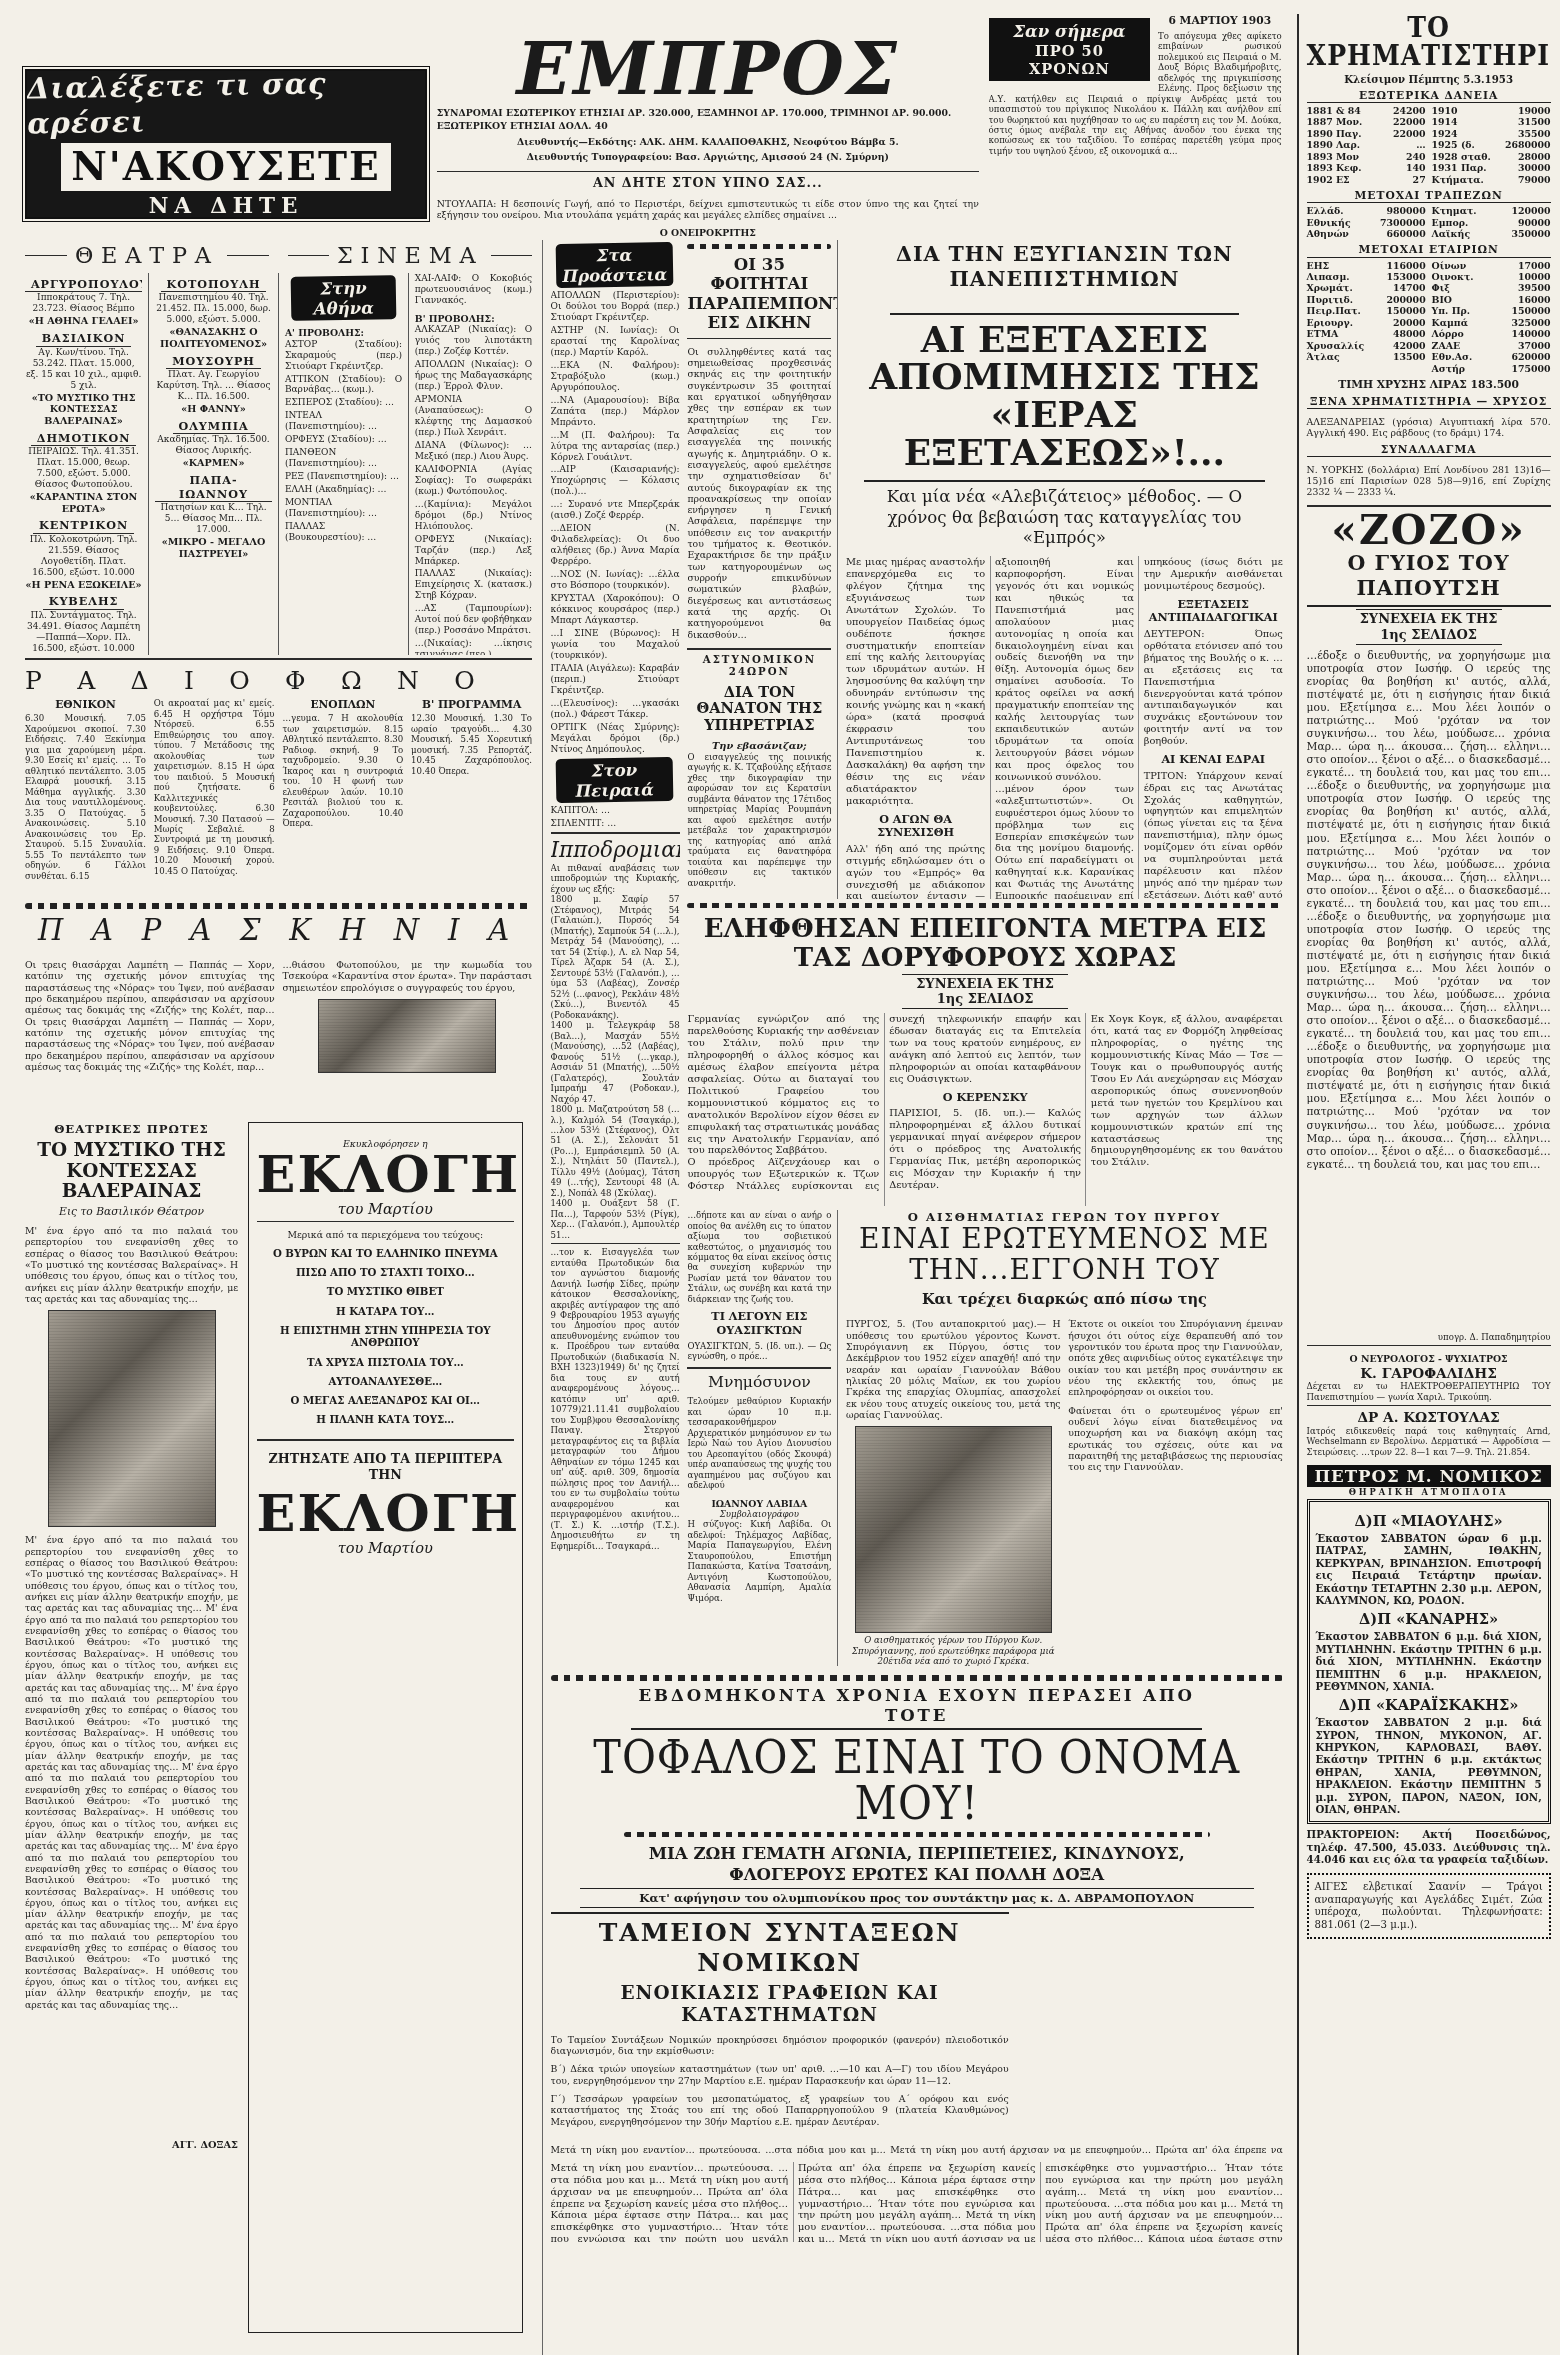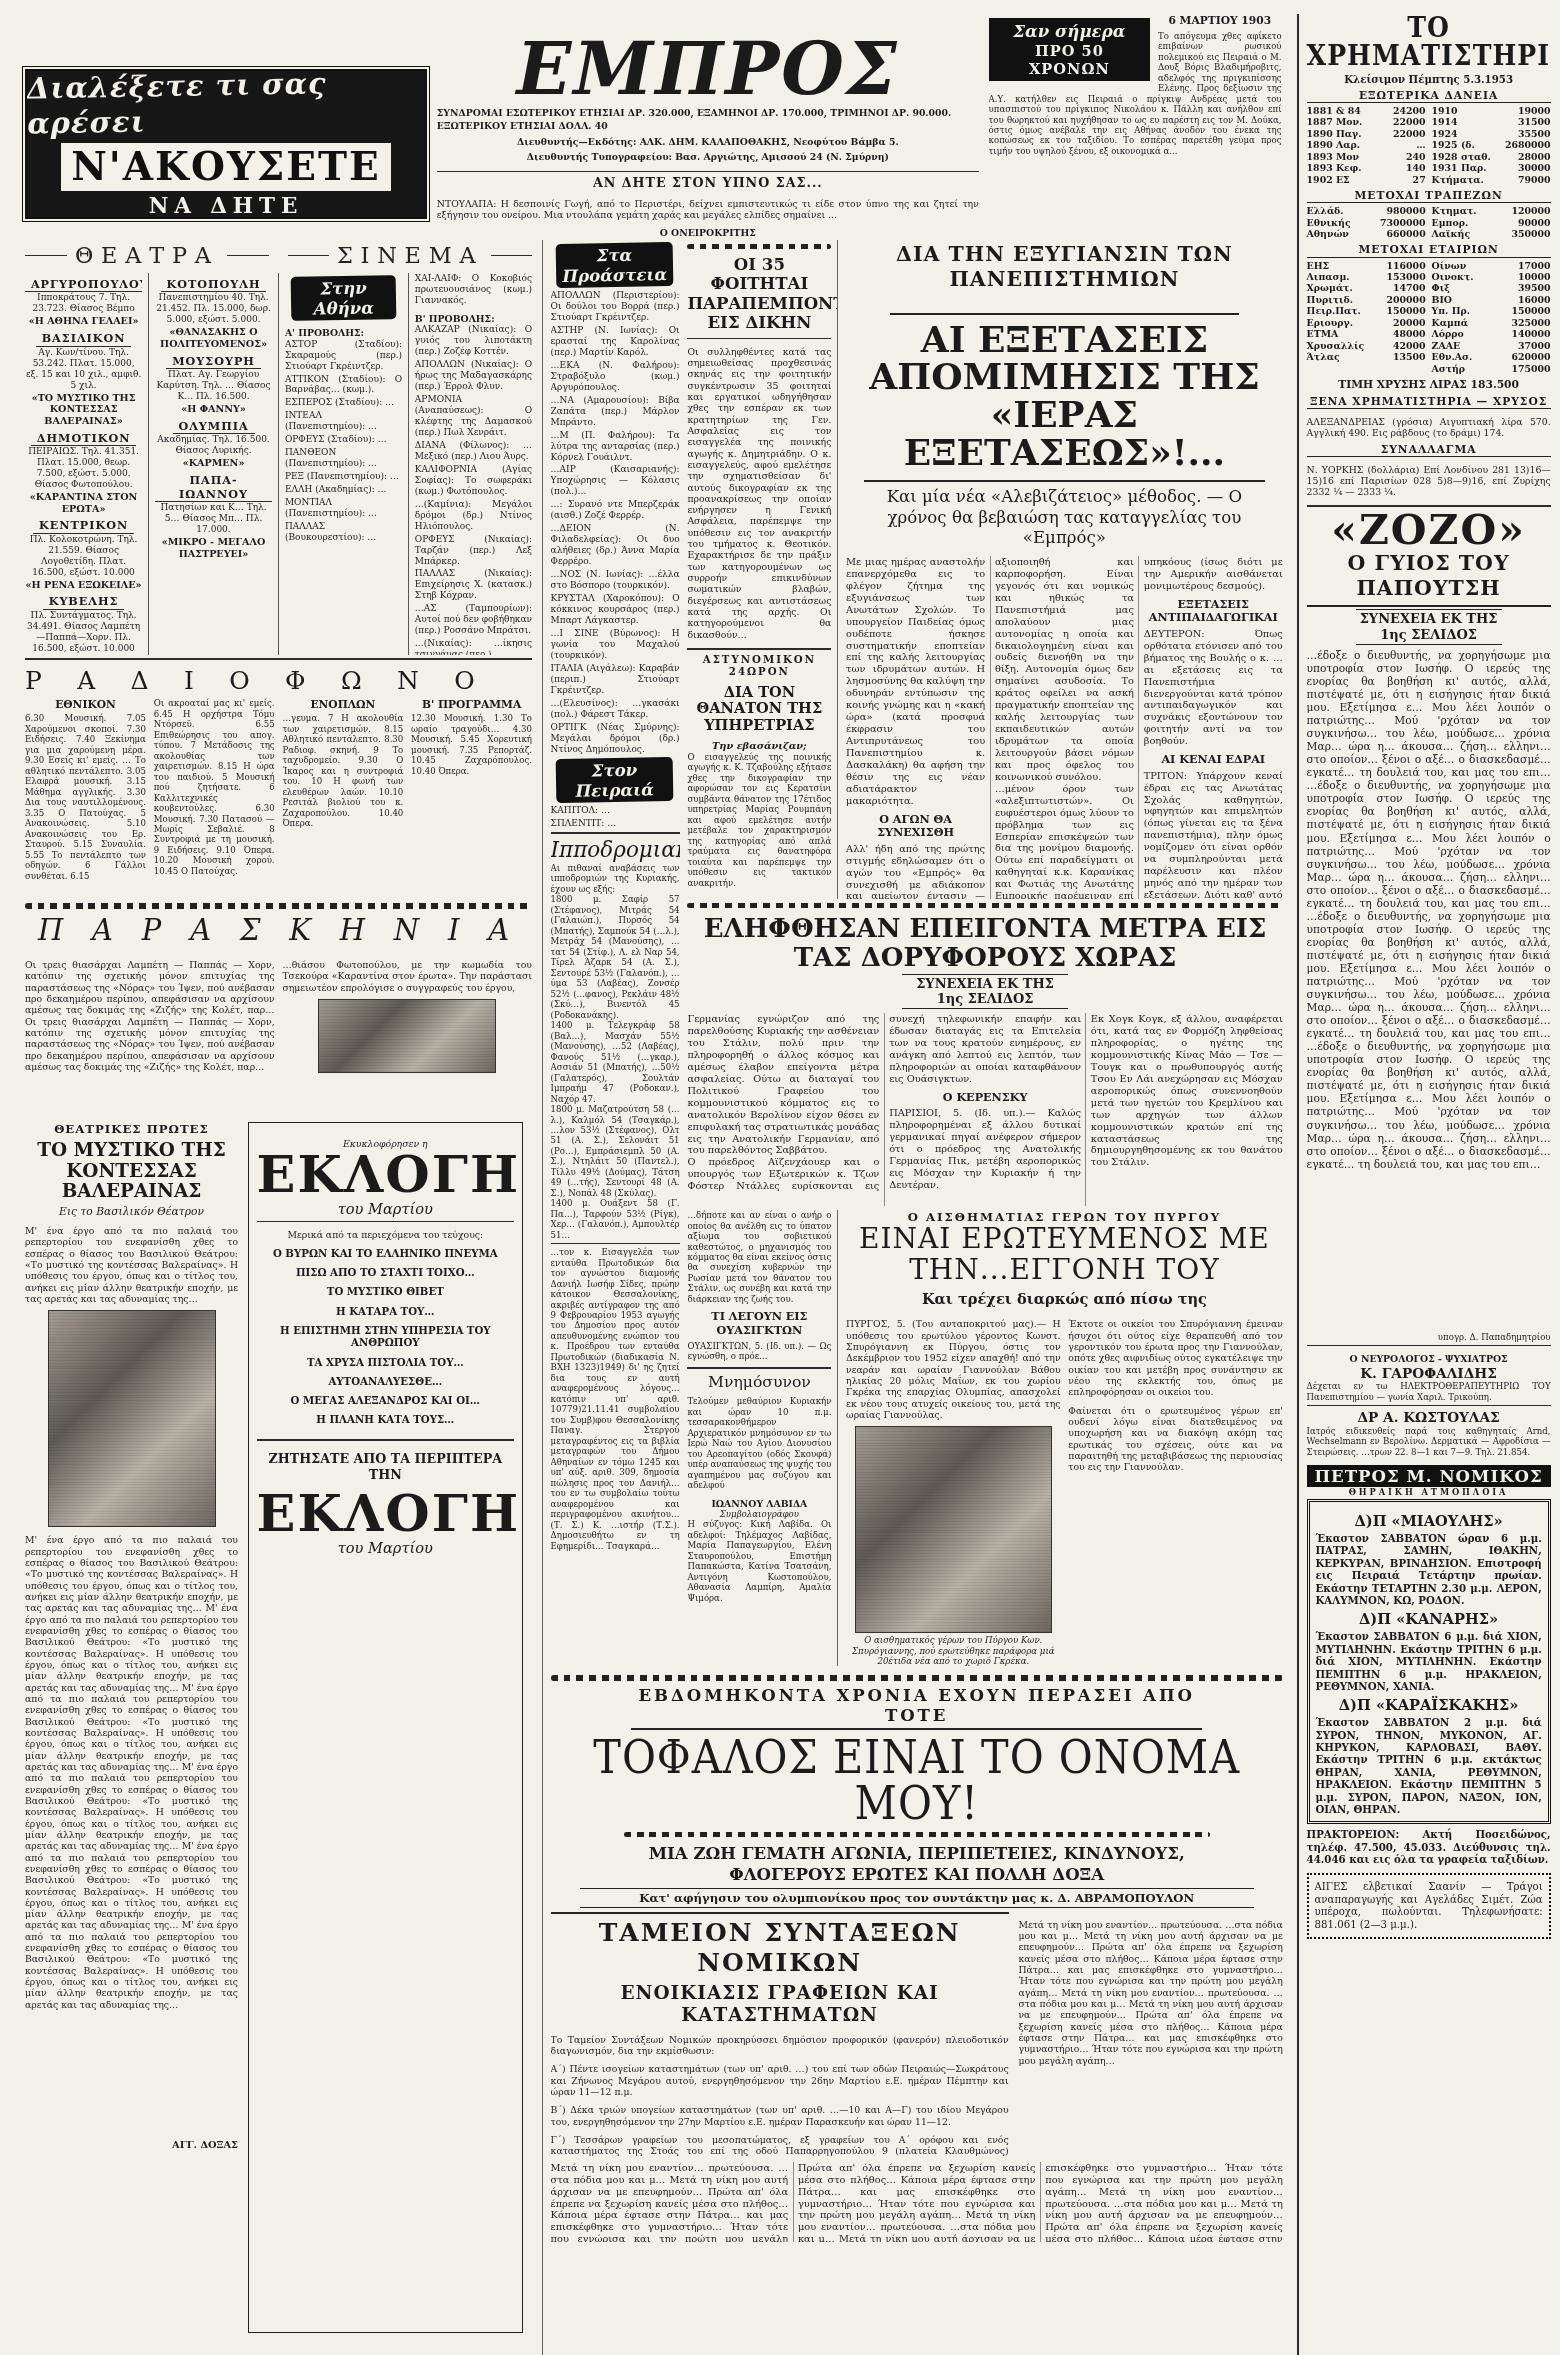--- a/index.html
+++ b/index.html
@@ -92,21 +92,21 @@
   .row3{display:flex;gap:7.8px;height:474px;overflow:hidden;margin-top:3.9px;}
   .lover{flex:1;overflow:hidden;}
   .loverhead{font-size:28px;text-align:center;line-height:1.1;letter-spacing:1px;}
   .loversub{font-weight:bold;font-size:14.6px;text-align:center;margin:3.9px 0;}
   .loverflex{display:flex;gap:7.8px;margin-top:3.9px;}
   .tofsection{height:570px;overflow:hidden;margin-top:5.9px;}
   .tofkicker{font-weight:bold;font-size:16.6px;letter-spacing:2.9px;text-align:center;border-bottom:2px solid #222;width:78%;margin:0 auto 3.9px;padding-bottom:2px;}
   .toftitle{font-size:46px;text-align:center;letter-spacing:1px;line-height:1;font-stretch:condensed;}
   .tofsub{font-weight:bold;font-size:16.6px;text-align:center;margin:3.9px 59px;}
   .tofby{font-weight:bold;font-size:11.7px;text-align:center;border-top:1px solid #222;border-bottom:1px solid #222;padding:2px 0;margin:3.9px 29px;}
-  .tofmid{display:flex;gap:9.8px;height:244px;overflow:hidden;margin-top:3.9px;}
+  .tofmid{display:flex;gap:9.8px;height:244px;overflow:hidden;margin-top:3.9px;flex-direction:column;}
   .tameion{width:458px;flex:0 0 auto;border-top:2px solid #222;padding-top:3.9px;}
   .tam1{font-weight:bold;font-size:25px;text-align:center;letter-spacing:2px;}
   .tam2{font-weight:bold;font-size:18.5px;text-align:center;letter-spacing:1px;margin:2.9px 0;}
   .tofbottom{columns:3;column-gap:9.8px;column-rule:1px solid #888;height:137px;overflow:hidden;margin-top:5.9px;}
   
   .stocktitle{font-weight:bold;font-size:28px;letter-spacing:1px;text-align:center;line-height:1;font-stretch:condensed;}
   .stockclose{font-weight:bold;font-size:10.2px;text-align:center;margin-top:2.9px;}
   .stocksec{font-weight:bold;font-size:10.7px;text-align:center;letter-spacing:1px;border-bottom:1px solid #222;margin:3.9px 0 2px;}
   .srow{display:flex;font-size:9.4px;font-weight:bold;}
   .srow span{width:25%;}
@@ -446,21 +446,20 @@
           <div class="tofkicker">ΕΒΔΟΜΗΚΟΝΤΑ ΧΡΟΝΙΑ ΕΧΟΥΝ ΠΕΡΑΣΕΙ ΑΠΟ ΤΟΤΕ</div>
           <div class="toftitle">ΤΟΦΑΛΟΣ ΕΙΝΑΙ ΤΟ ΟΝΟΜΑ ΜΟΥ!</div>
           <div class="wavy" style="width:80%;margin:5.9px auto"></div>
           <div class="tofsub">ΜΙΑ ΖΩΗ ΓΕΜΑΤΗ ΑΓΩΝΙΑ, ΠΕΡΙΠΕΤΕΙΕΣ, ΚΙΝΔΥΝΟΥΣ, ΦΛΟΓΕΡΟΥΣ ΕΡΩΤΕΣ ΚΑΙ ΠΟΛΛΗ ΔΟΞΑ</div>
           <div class="tofby">Κατ' αφήγησιν του ολυμπιονίκου προς τον συντάκτην μας κ. Δ. ΑΒΡΑΜΟΠΟΥΛΟΝ</div>
           <div class="tofmid">
             <div class="tameion">
               <div class="tam1">ΤΑΜΕΙΟΝ ΣΥΝΤΑΞΕΩΝ ΝΟΜΙΚΩΝ</div>
               <div class="tam2">ΕΝΟΙΚΙΑΣΙΣ ΓΡΑΦΕΙΩΝ ΚΑΙ ΚΑΤΑΣΤΗΜΑΤΩΝ</div>
               <div class="jt sm">Το Ταμείον Συντάξεων Νομικών προκηρύσσει δημόσιον προφορικόν (φανερόν) πλειοδοτικόν διαγωνισμόν, δια την εκμίσθωσιν:</div>
-              <div class="jt sm">Α΄) Πέντε ισογείων καταστημάτων (των υπ' αριθ. …) του επί των οδών Πειραιώς—Σωκράτους και Ζήνωνος Μεγάρου αυτού, ενεργηθησόμενον την 26ην Μαρτίου ε.Ε. ημέραν Πέμπτην και ώραν 11—12 π.μ.</div>
               <div class="jt sm">Β΄) Δέκα τριών υπογείων καταστημάτων (των υπ' αριθ. …—10 και Α—Γ) του ιδίου Μεγάρου του, ενεργηθησόμενον την 27ην Μαρτίου ε.Ε. ημέραν Παρασκευήν και ώραν 11—12.</div>
               <div class="jt sm">Γ΄) Τεσσάρων γραφείων του μεσοπατώματος, εξ γραφείων του Α΄ ορόφου και ενός καταστήματος της Στοάς του επί της οδού Παπαρρηγοπούλου 9 (πλατεία Κλαυθμώνος) Μεγάρου, ενεργηθησόμενον την 30ήν Μαρτίου ε.Ε. ημέραν Δευτέραν.</div>
             </div>
             <div style="flex:1;overflow:hidden">
               <div class="jt sm">Μετά τη νίκη μου εναντίον… πρωτεύουσα. …στα πόδια μου και μ… Μετά τη νίκη μου αυτή άρχισαν να με επευφημούν… Πρώτα απ' όλα έπρεπε να ξεχωρίση κανείς μέσα στο πλήθος… Κάποια μέρα έφτασε στην Πάτρα… και μας επισκέφθηκε στο γυμναστήριο… Ήταν τότε που εγνώρισα και την πρώτη μου μεγάλη αγάπη… Μετά τη νίκη μου εναντίον… πρωτεύουσα. …στα πόδια μου και μ… Μετά τη νίκη μου αυτή άρχισαν να με επευφημούν… Πρώτα απ' όλα έπρεπε να ξεχωρίση κανείς μέσα στο πλήθος… Κάποια μέρα έφτασε στην Πάτρα… και μας επισκέφθηκε στο γυμναστήριο… Ήταν τότε που εγνώρισα και την πρώτη μου μεγάλη αγάπη…</div>
             </div>
           </div>
           <div class="tofbottom">
             <div class="jt">Μετά τη νίκη μου εναντίον… πρωτεύουσα. …στα πόδια μου και μ… Μετά τη νίκη μου αυτή άρχισαν να με επευφημούν… Πρώτα απ' όλα έπρεπε να ξεχωρίση κανείς μέσα στο πλήθος… Κάποια μέρα έφτασε στην Πάτρα… και μας επισκέφθηκε στο γυμναστήριο… Ήταν τότε που εγνώρισα και την πρώτη μου μεγάλη αγάπη… Μετά τη νίκη μου εναντίον… πρωτεύουσα. …στα πόδια μου και μ… Μετά τη νίκη μου αυτή άρχισαν να με επευφημούν… Πρώτα απ' όλα έπρεπε να ξεχωρίση κανείς μέσα στο πλήθος… Κάποια μέρα έφτασε στην Πάτρα… και μας επισκέφθηκε στο γυμναστήριο… Ήταν τότε που εγνώρισα και την πρώτη μου μεγάλη αγάπη… Μετά τη νίκη μου εναντίον… πρωτεύουσα. …στα πόδια μου και μ… Μετά τη νίκη μου αυτή άρχισαν να με επευφημούν… Πρώτα απ' όλα έπρεπε να ξεχωρίση κανείς μέσα στο πλήθος… Κάποια μέρα έφτασε στην Πάτρα… και μας επισκέφθηκε στο γυμναστήριο… Ήταν τότε που εγνώρισα και την πρώτη μου μεγάλη αγάπη… Μετά τη νίκη μου εναντίον… πρωτεύουσα. …στα πόδια μου και μ… Μετά τη νίκη μου αυτή άρχισαν να με επευφημούν… Πρώτα απ' όλα έπρεπε να ξεχωρίση κανείς μέσα στο πλήθος… Κάποια μέρα έφτασε στην Πάτρα… και μας επισκέφθηκε στο γυμναστήριο… Ήταν τότε που εγνώρισα και την πρώτη μου μεγάλη αγάπη…</div>
           </div>

